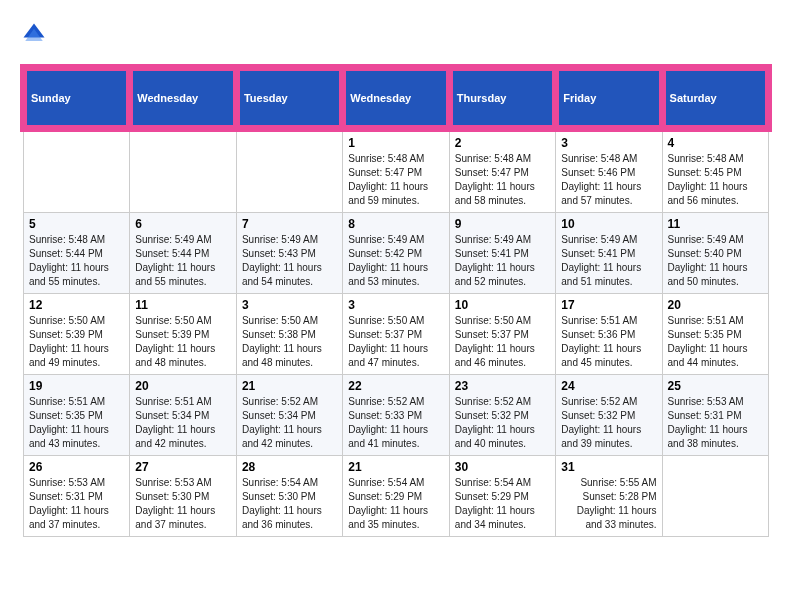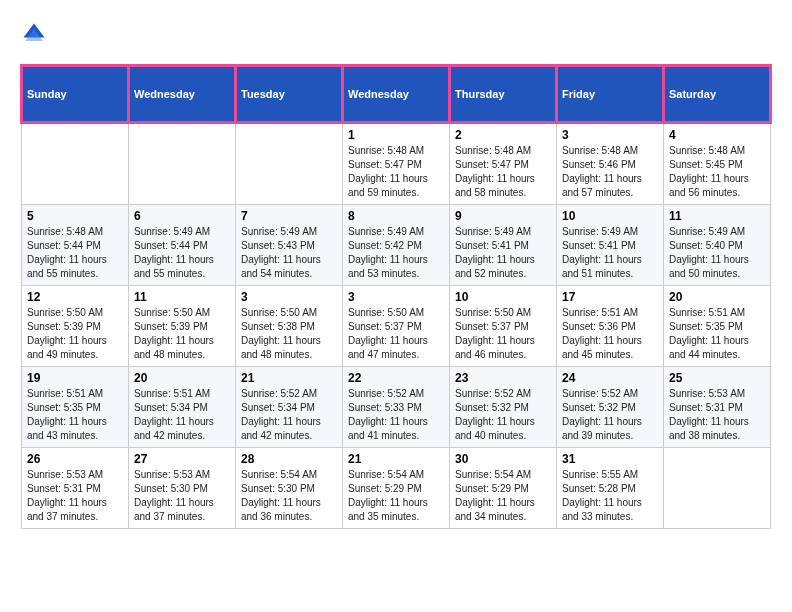--- a/index.html
+++ b/index.html
@@ -49,21 +49,21 @@
       width: 100%;
       border-collapse: collapse;
       font-size: 10.5px;
     }
     .calendar th {
       background: #2255bb;
       color: #fff;
       padding: 21px 4px;
       text-align: left;
       font-size: 11px;
-      border: 3px solid #ec4899;
+      border: 7px solid #ec4899;
     }
     .calendar td {
       border: 1px solid #ccc;
       vertical-align: top;
       padding: 4px 5px;
       width: 107px;
       min-height: 80px;
       background: #fff;
     }
     .calendar tr:nth-child(even) td {
@@ -334,21 +334,21 @@
         </td>
         <td>
           <span class="day-number">30</span>
           <div class="day-info" style="white-space: pre-line;">Sunrise: 5:54 AM
 Sunset: 5:29 PM
 Daylight: 11 hours
 and 34 minutes.</div>
         </td>
         <td>
           <span class="day-number">31</span>
-          <div class="day-info" style="white-space: pre-line;">Sunrise: 5:55 AM
+          <div class="day-info" style="white-space: pre-line; text-align: right;">Sunrise: 5:55 AM
 Sunset: 5:28 PM
 Daylight: 11 hours
 and 33 minutes.</div>
         </td>
         <td class="empty-cell"></td>
       </tr>
     </tbody>
 </table>
 
 </body></html>

